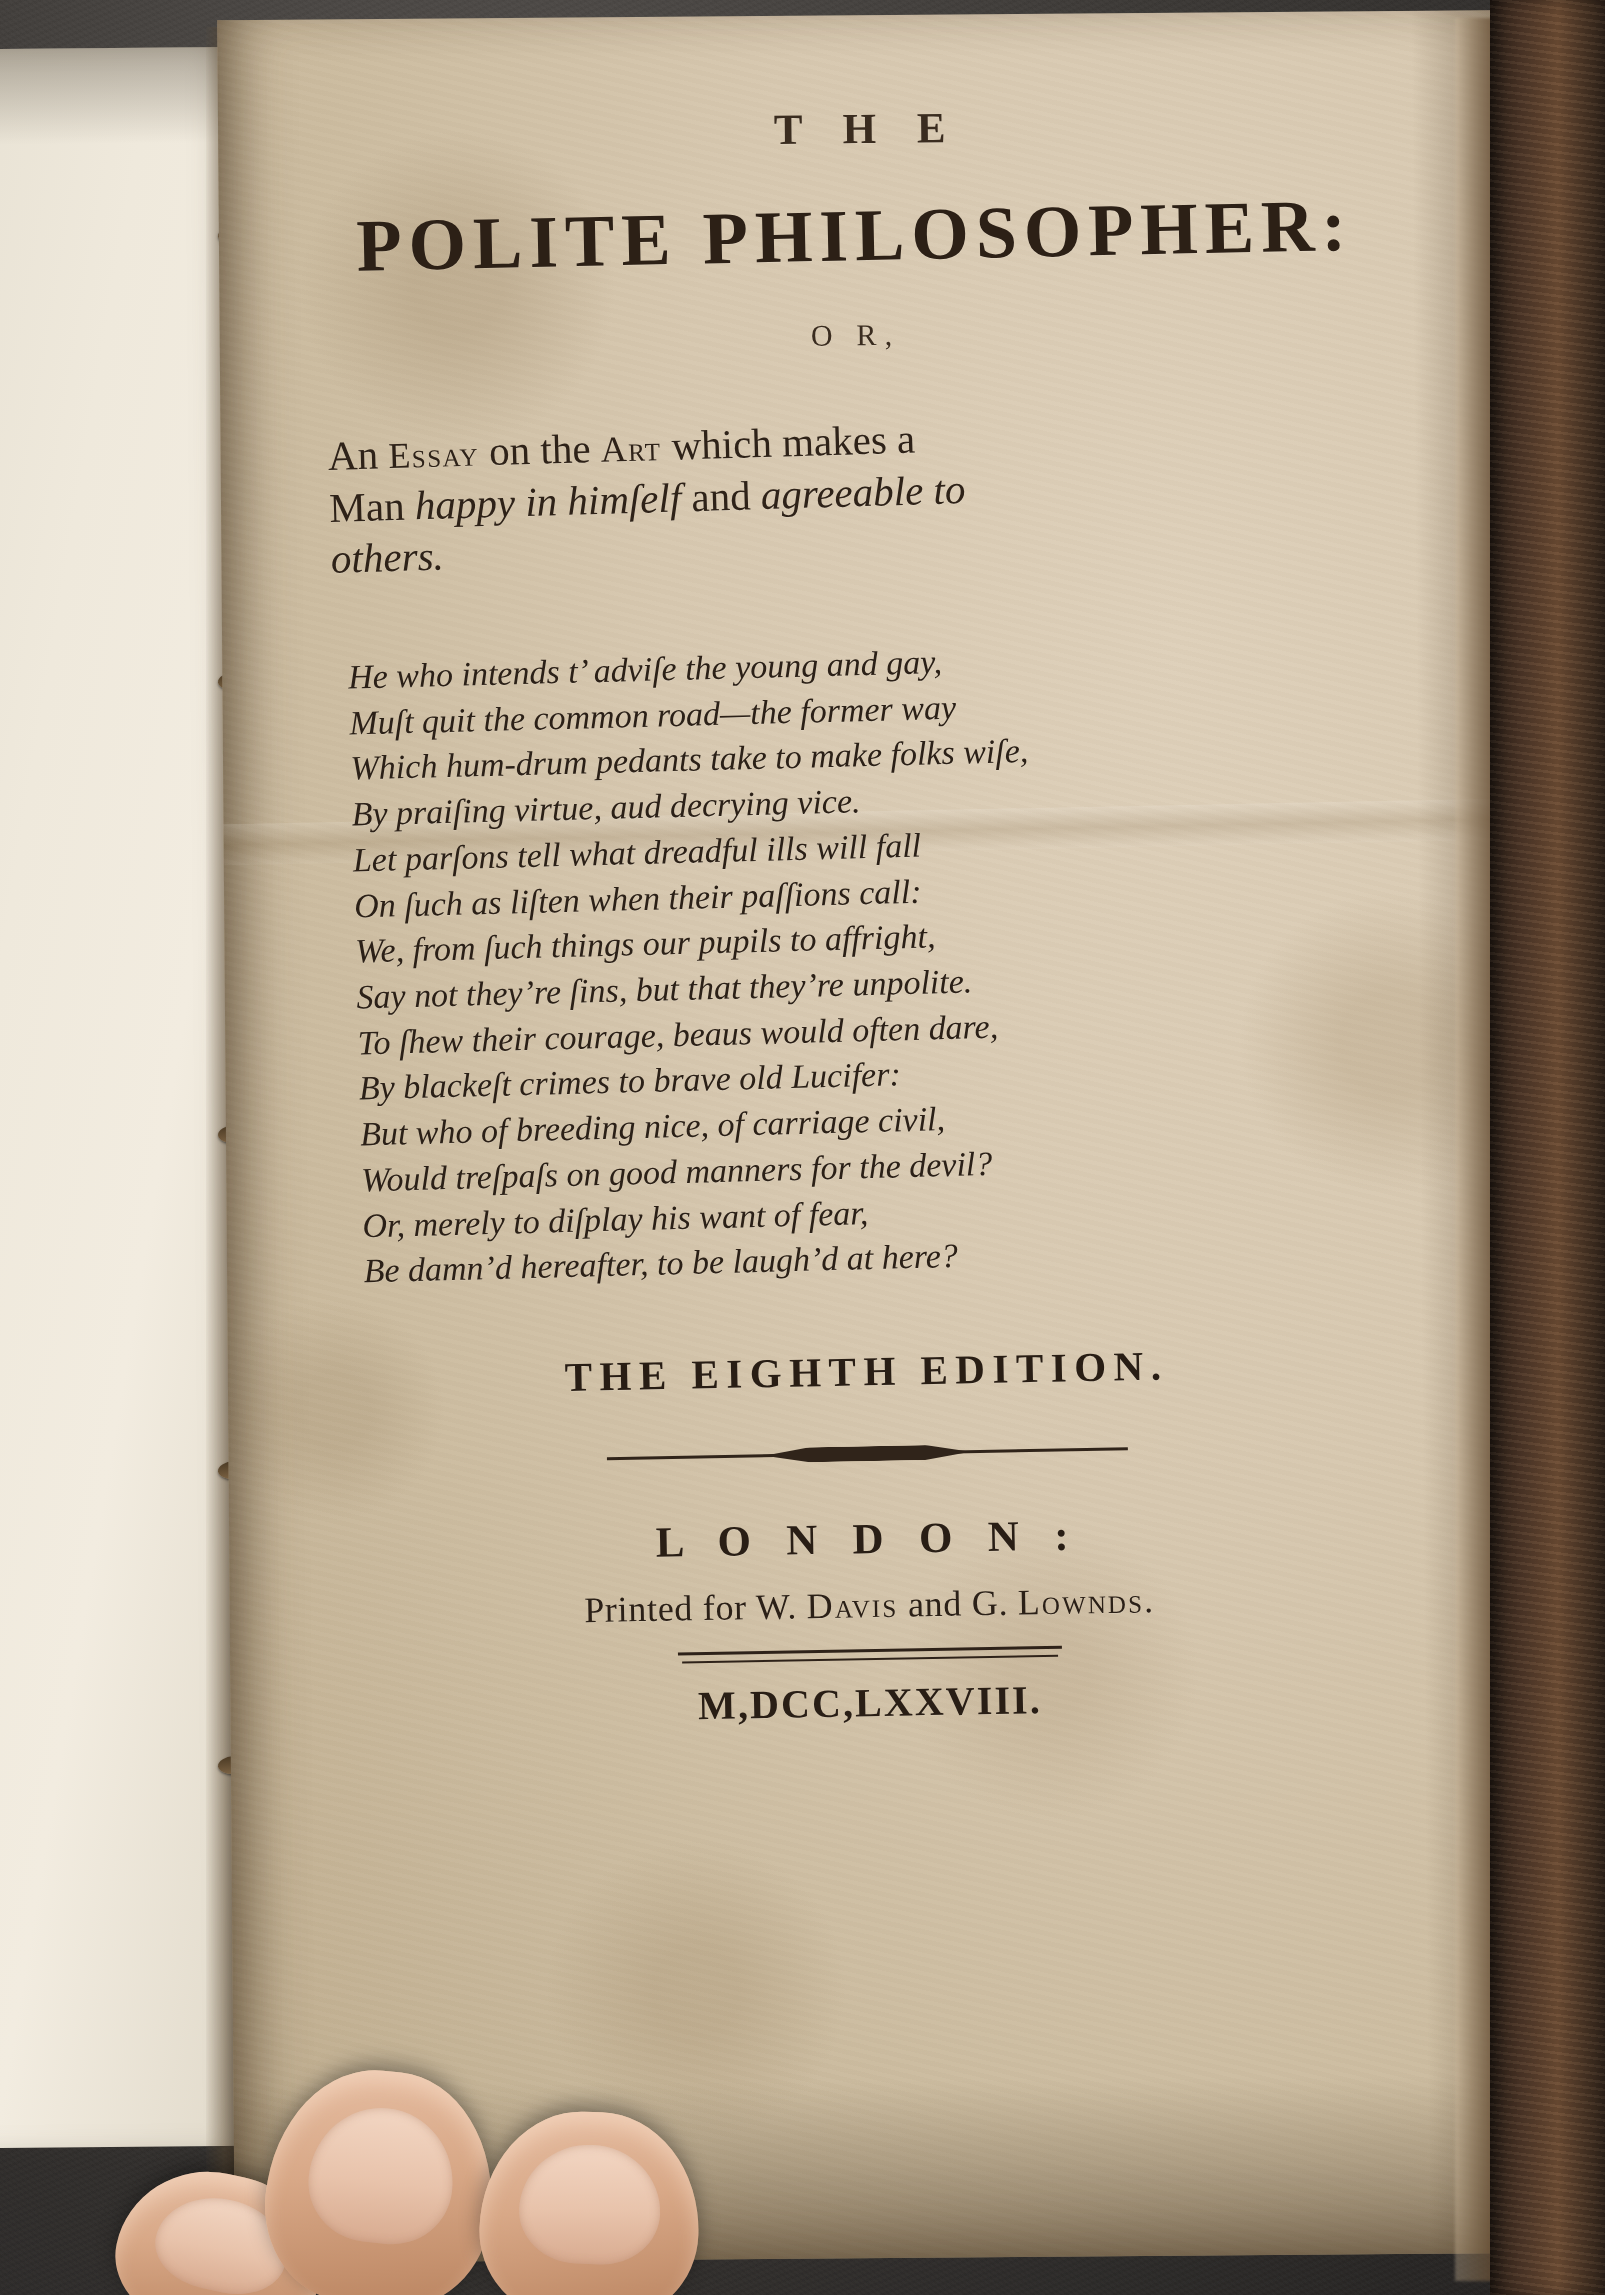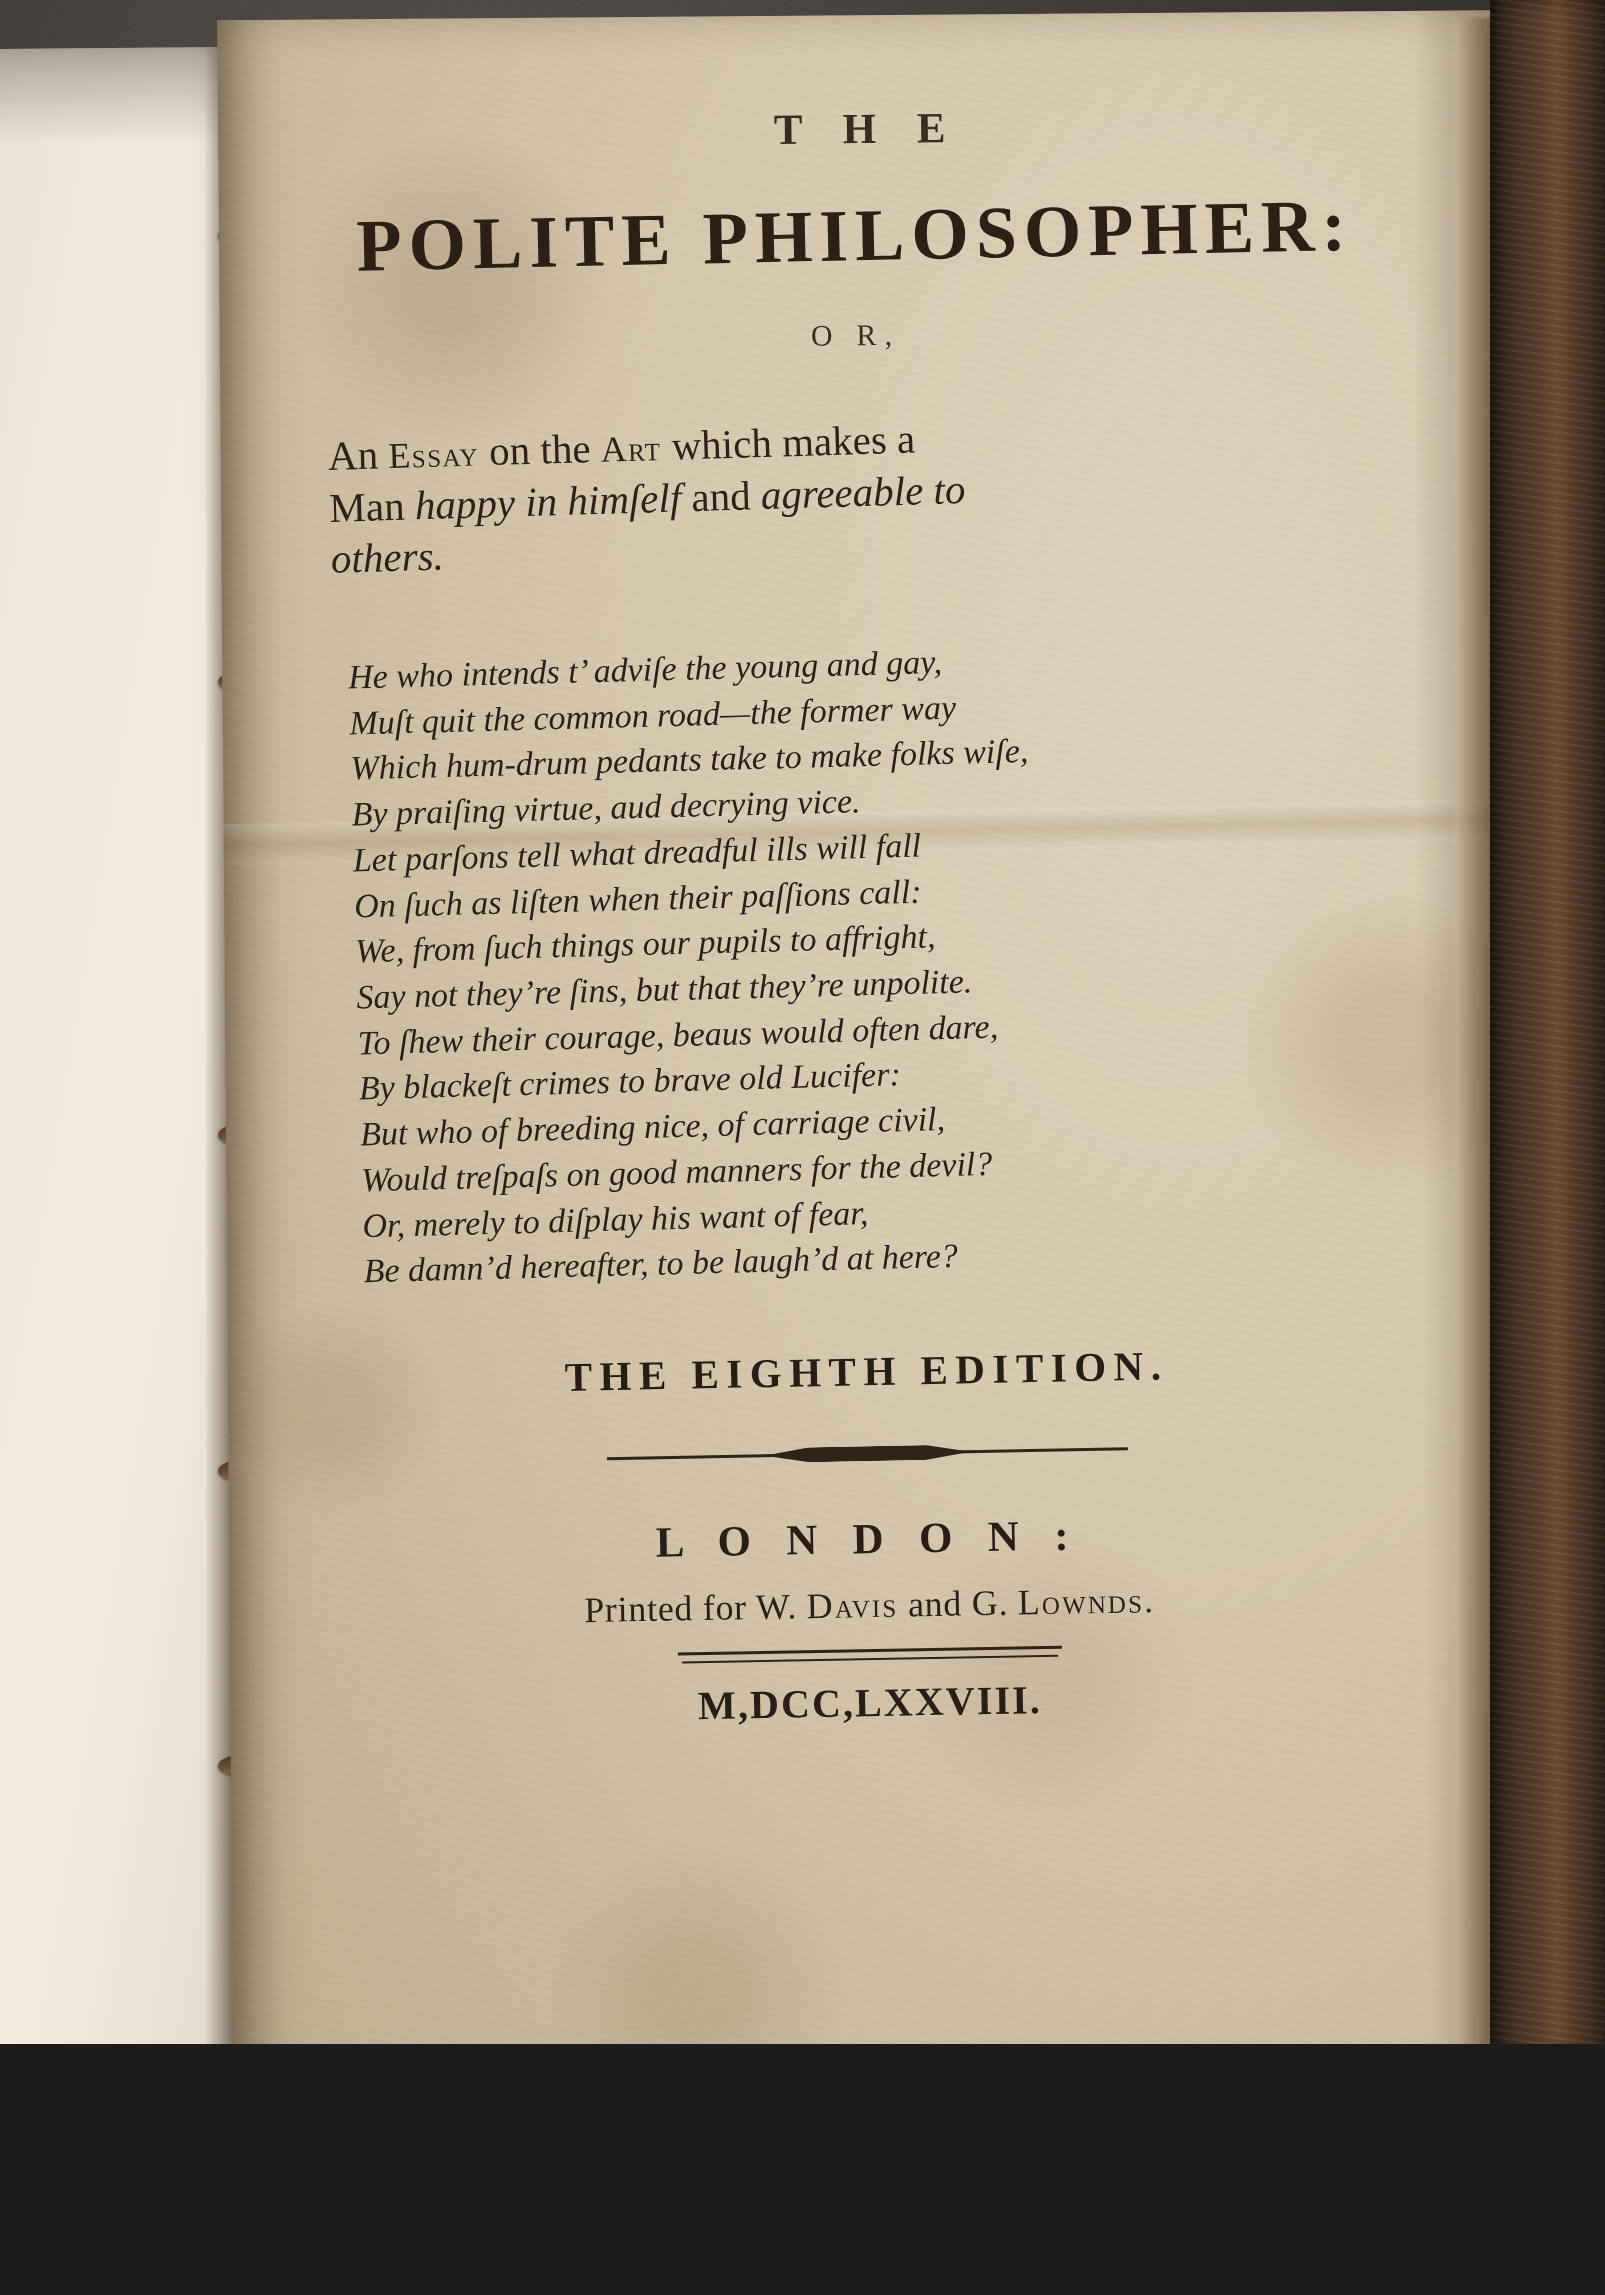--- a/index.html
+++ b/index.html
@@ -10,21 +10,21 @@
   body {
     width: 1606px;
     height: 2295px;
     overflow: hidden;
     font-family: "Liberation Serif", serif;
   }
 
   #scene {
     position: relative;
     width: 1606px;
-    height: 2044px;
+    height: 2295px;
     overflow: hidden;
     background:
       radial-gradient(ellipse at 30% 20%, #56524f 0%, #3c3936 45%, #232120 100%);
   }
 
   
   .bg-noise {
     position: absolute;
     inset: 0;
     background-image:

